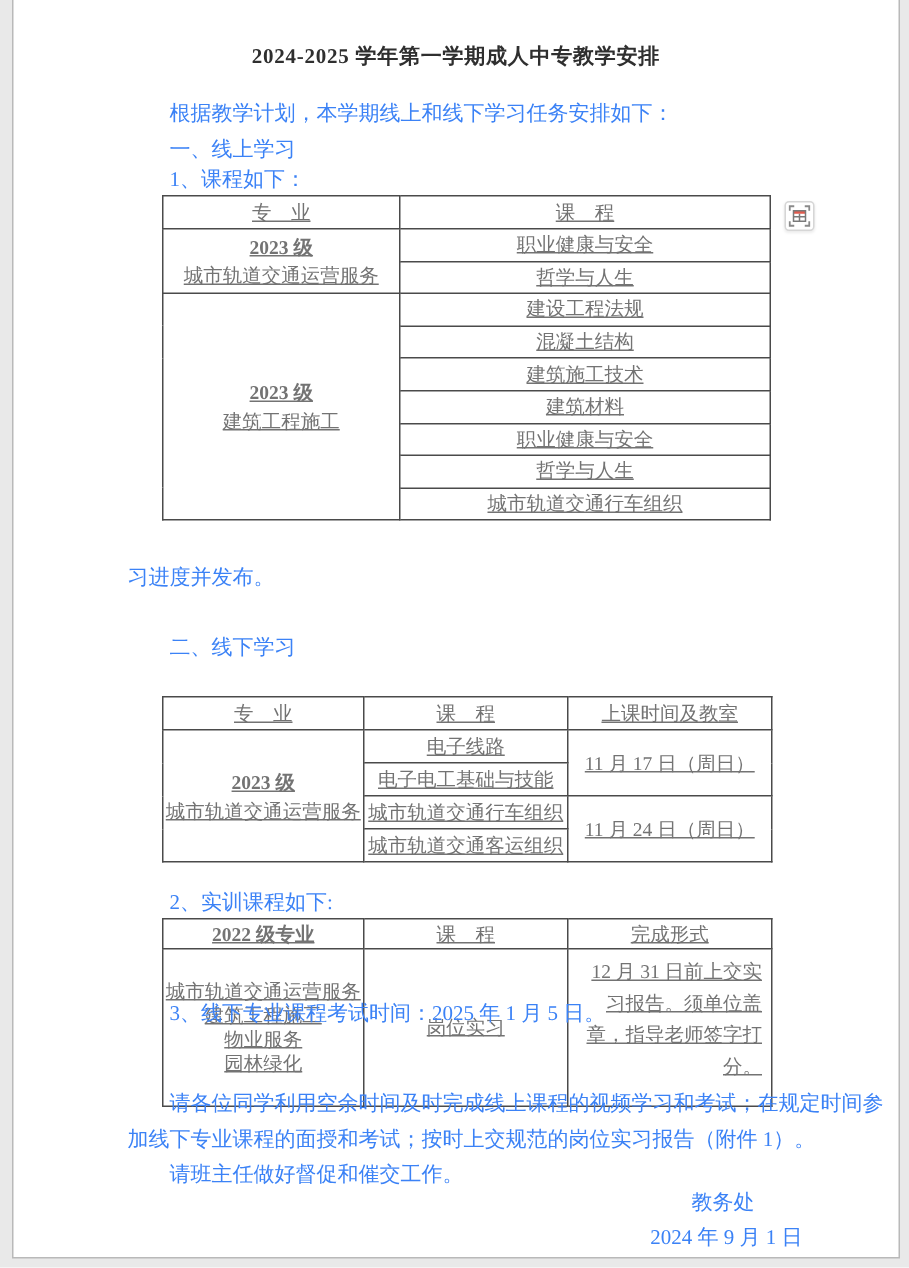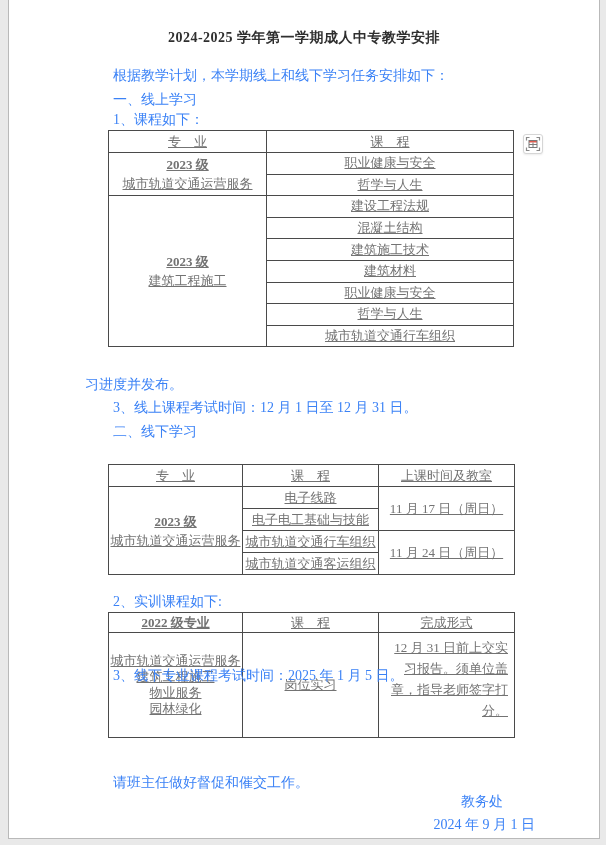--- a/index.html
+++ b/index.html
@@ -154,21 +154,20 @@
     <div class="tool-btn" title="">
       <svg width="16" height="16" viewBox="0 0 16 16">
         <path d="M1.5 4.5 v-3 h3 M11.5 1.5 h3 v3 M14.5 11.5 v3 h-3 M4.5 14.5 h-3 v-3" fill="none" stroke="#8a8a8a" stroke-width="1.2"></path>
         <rect x="4" y="4.5" width="8" height="2" fill="#e25b4e"></rect>
         <rect x="4" y="4.5" width="8" height="7" fill="none" stroke="#7a7a7a" stroke-width="1"></rect>
         <path d="M4 8.5 h8 M8 6.5 v5" fill="none" stroke="#7a7a7a" stroke-width="1"></path>
       </svg>
     </div>
 
     <div class="line cont" style="top:377px">习进度并发布。</div>
-    <div class="line" style="top:400px">3、线上课程考试时间：12 月 1 日至 12 月 31 日。</div>
     <div class="line" style="top:424px">二、线下学习</div>
 
     <table id="table2">
       <colgroup>
           <col style="width:134px">
           <col style="width:136px">
           <col style="width:136px">
         </colgroup>
       <tbody>
           <tr>
@@ -218,19 +217,21 @@
           <div>物业服务</div>
           <div>园林绿化</div>
         </td>
         <td>岗位实习</td>
         <td class="completion-cell">12 月 31 日前上交实习报告。须单位盖章，指导老师签字打分。</td>
       </tr>
     </tbody>
       </table>
 
     <div class="line" style="top:668px">3、线下专业课程考试时间：2025 年 1 月 5 日。</div>
+    <div class="line" style="top:728px">请各位同学利用空余时间及时完成线上课程的视频学习和考试；在规定时间参</div>
+    <div class="line cont" style="top:752px">加线下专业课程的面授和考试；按时上交规范的岗位实习报告（附件 1）。</div>
     <div class="line" style="top:775px">请班主任做好督促和催交工作。</div>
 
     <div class="line right" style="top:794px; right:96px">教务处</div>
     <div class="line right" style="top:817px; right:64px">2024 年 9 月 1 日</div>
 
   </div>
 </div>
 
 </body></html>

